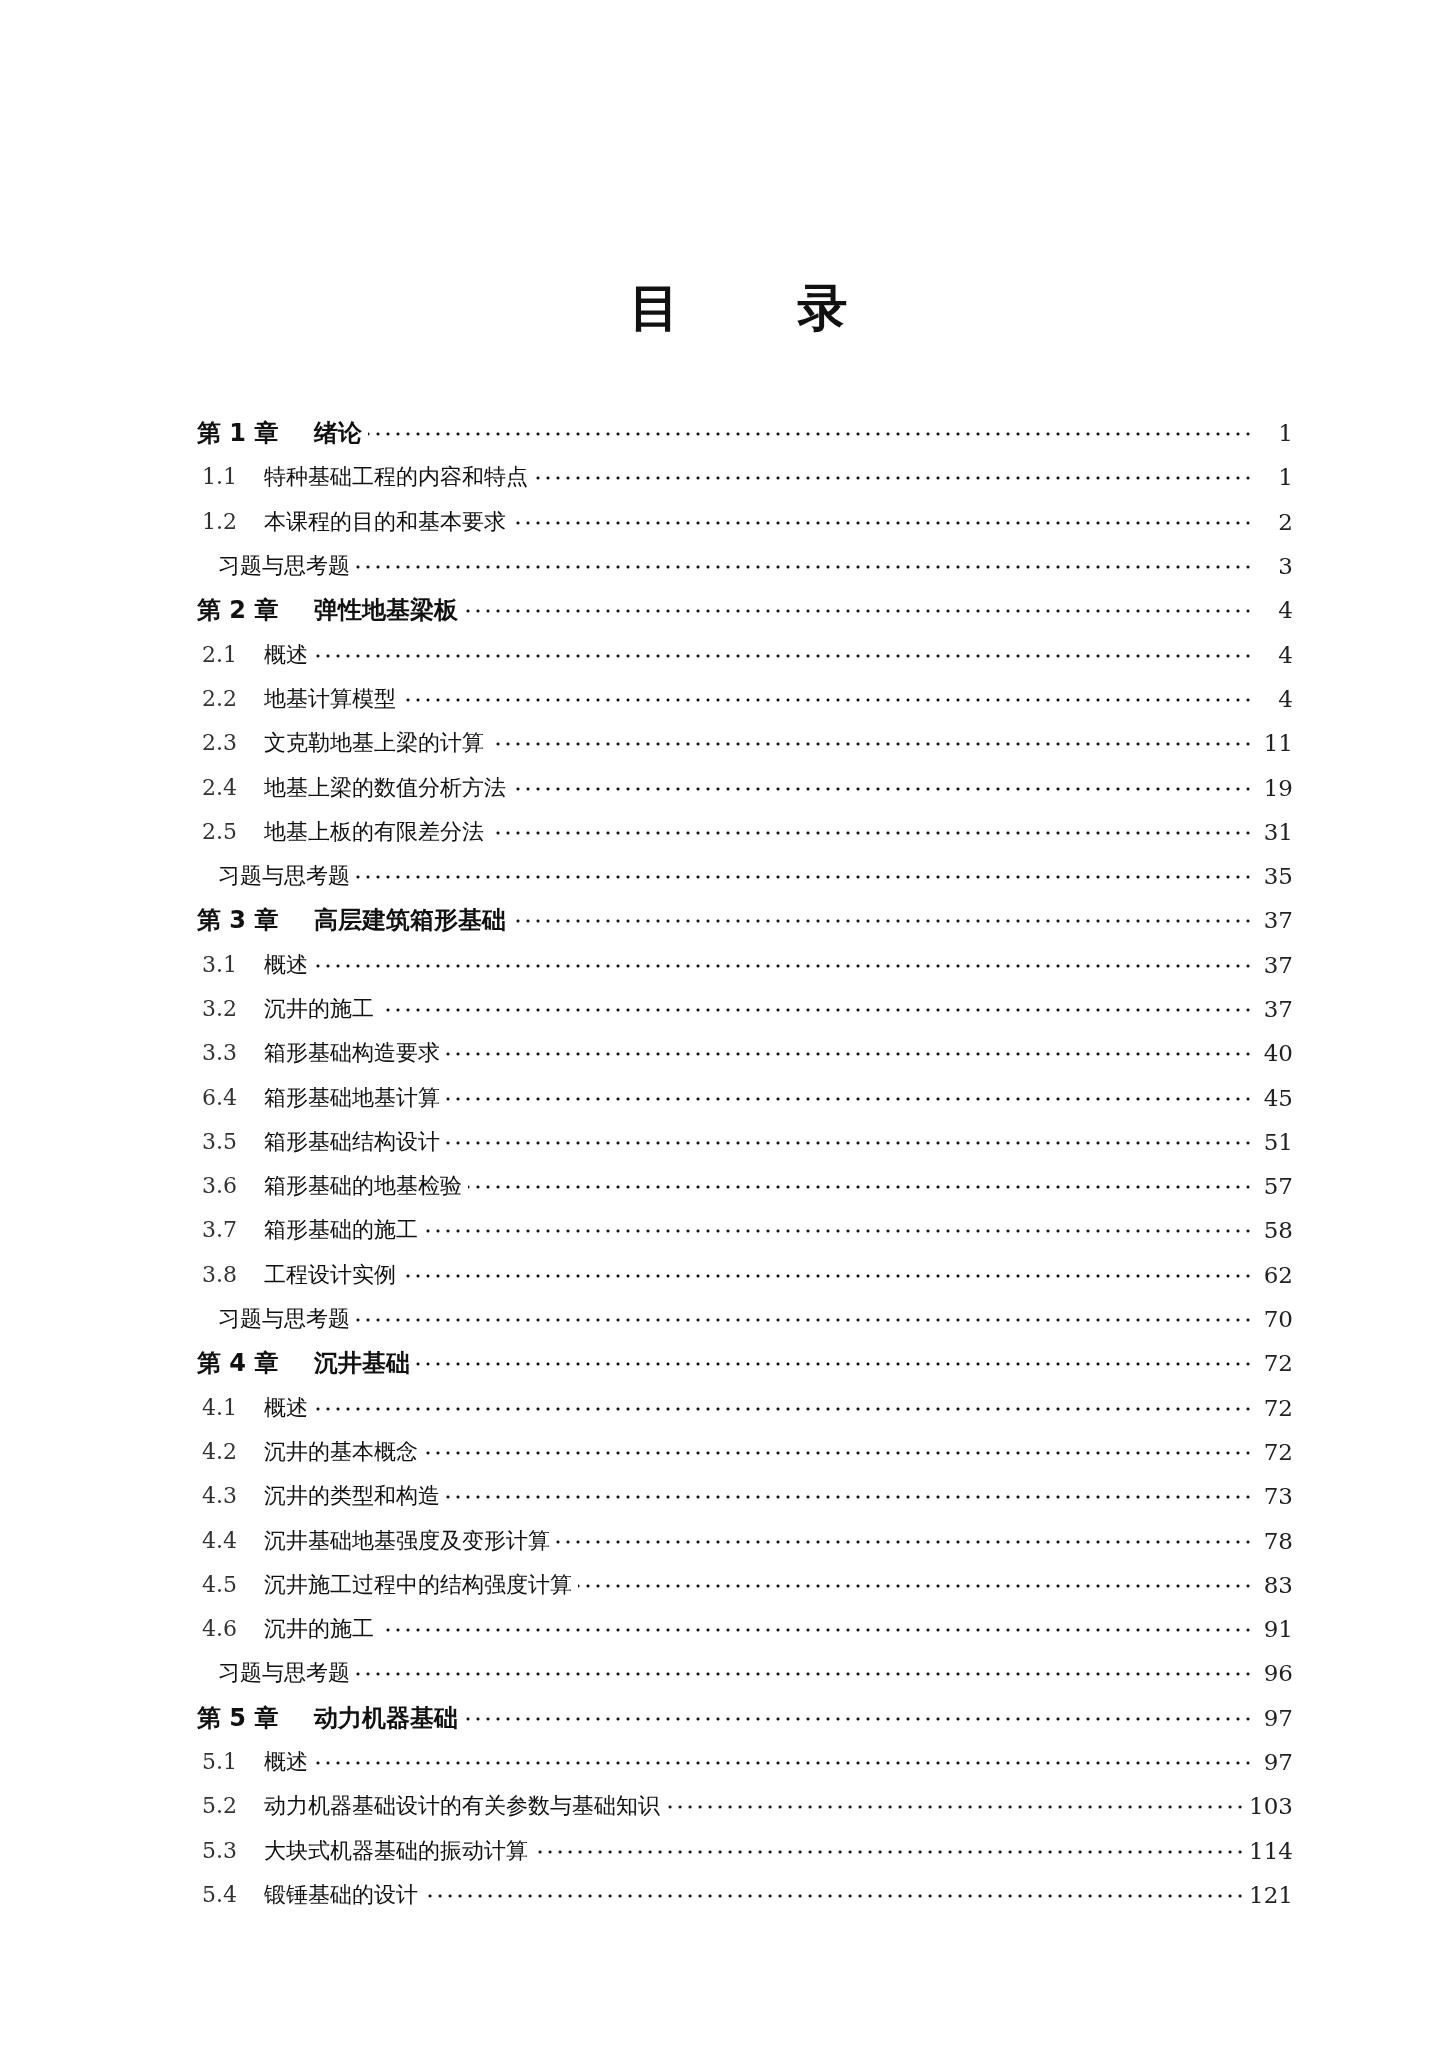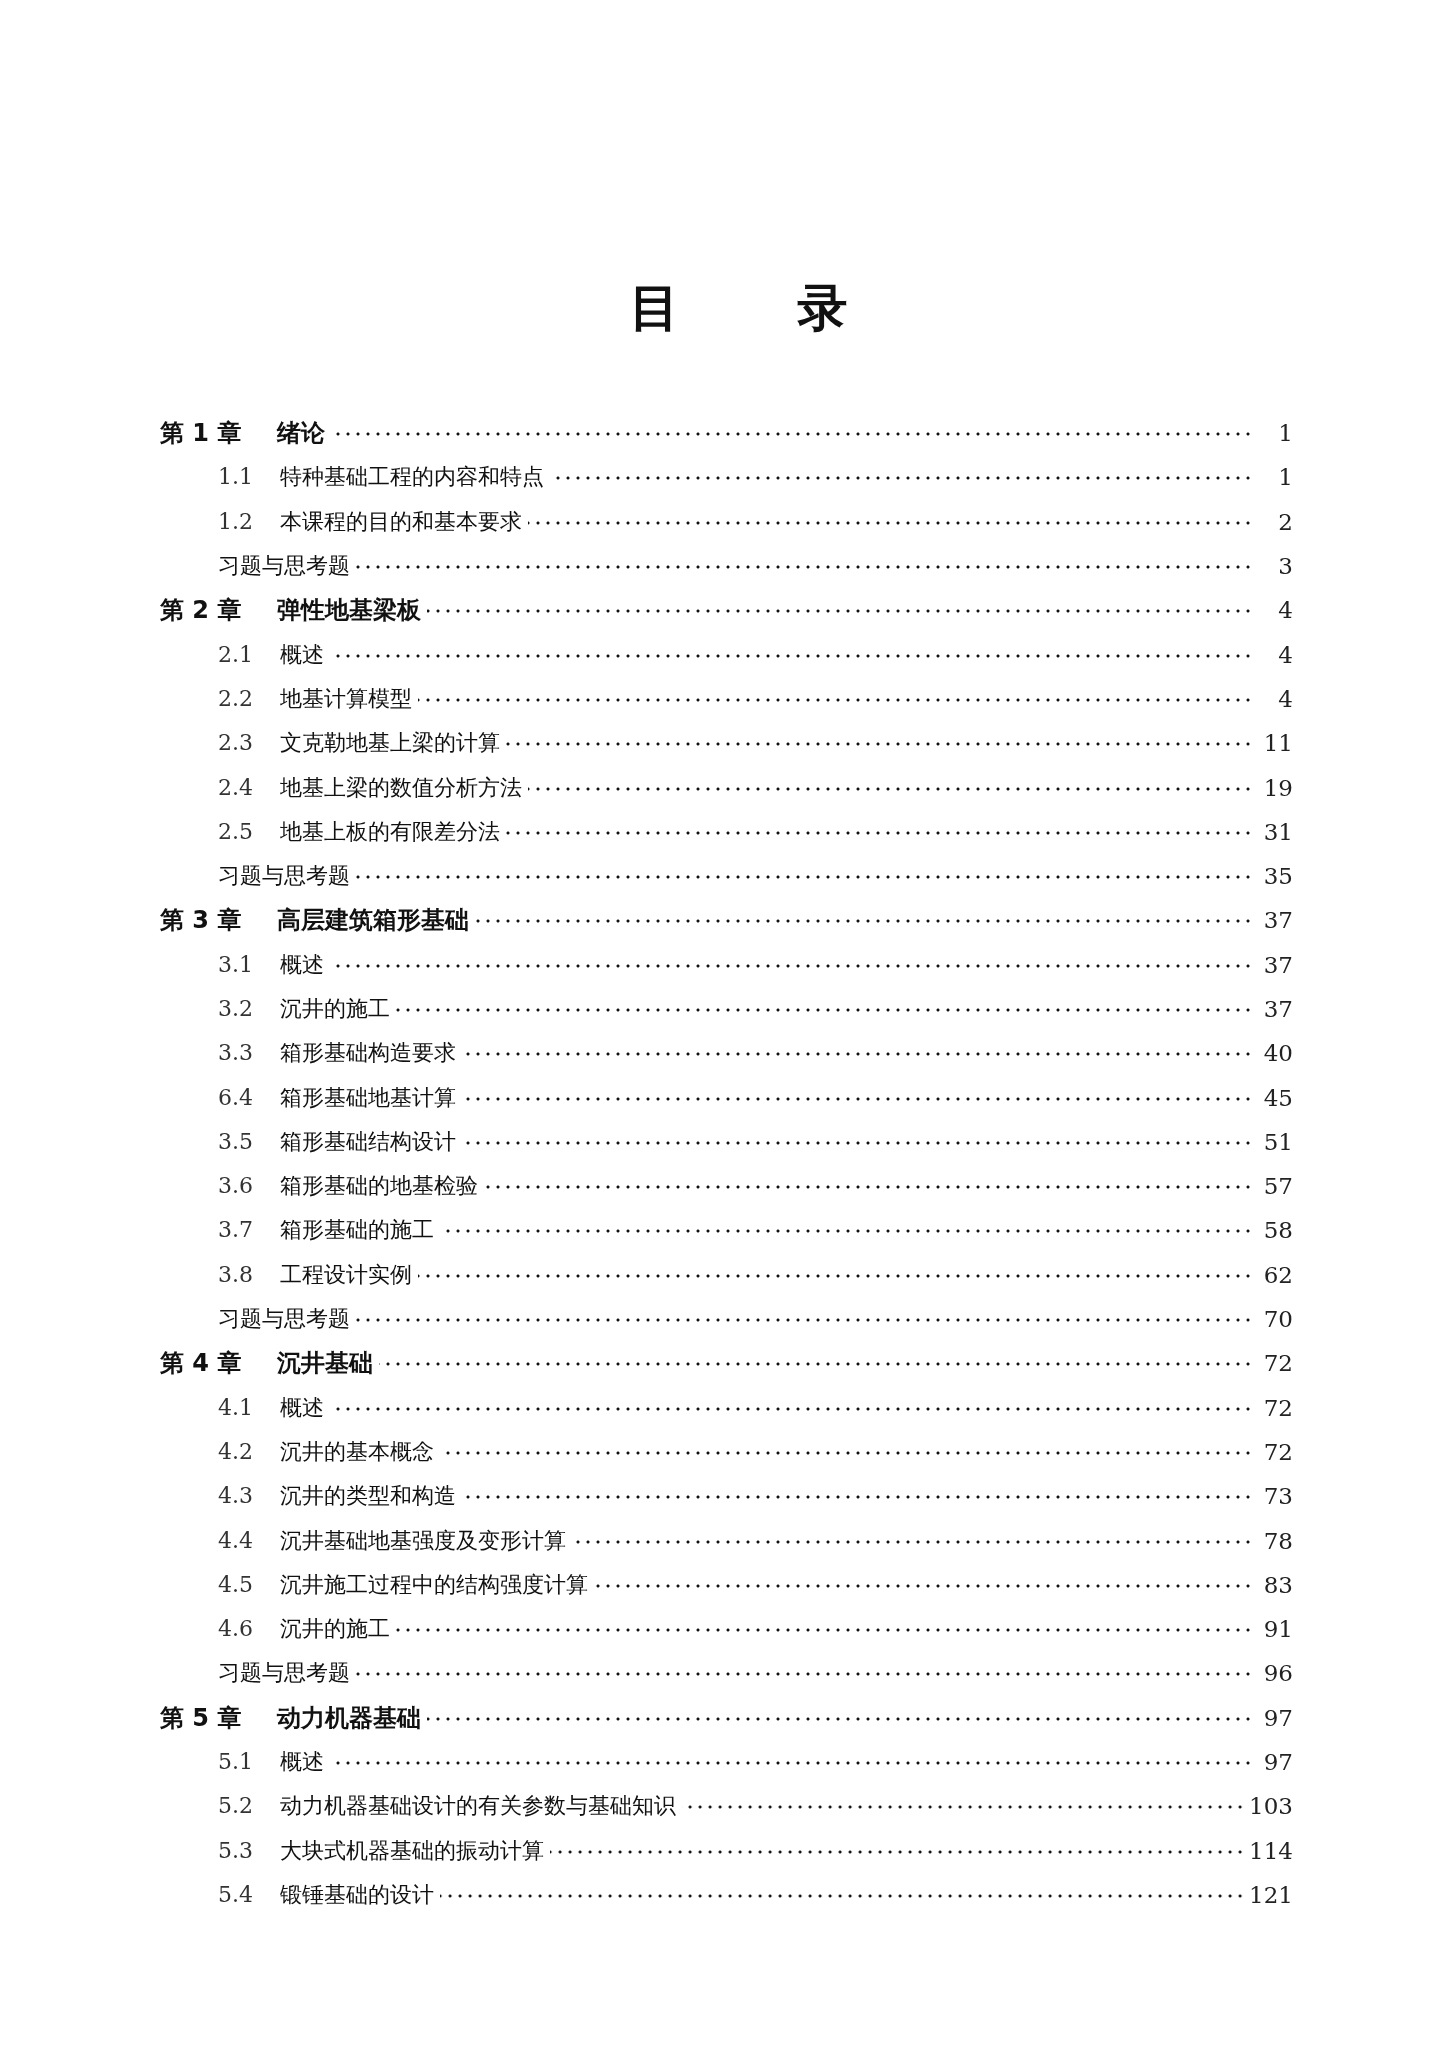--- a/index.html
+++ b/index.html
@@ -18,24 +18,24 @@
     .title .gap { width: 118px; }
     .toc {
       position: absolute; top: 411px; left: 160px; width: 1133px;
     }
     .row {
       position: relative; height: 44.3px; line-height: 44px;
       display: flex; align-items: center; font-size: 22px;
       white-space: nowrap;
     }
     .row.chapter { font-weight: bold; font-size: 24px;
-      font-family: "DejaVu Sans", "Liberation Sans", sans-serif; }
+      font-family: "DejaVu Sans", "Liberation Sans", sans-serif; margin-left: 37px; }
     .row .num { display: inline-block; flex: 0 0 auto; }
     .row.chapter .num { width: 117px; }
-    .row.section .num { width: 62px; margin-left: 58px; color: #333; }
+    .row.section .num { width: 62px; margin-left: 42px; color: #333; }
     .row.exercise .lead { margin-left: 58px; }
     .row .label { flex: 0 0 auto; }
     .row .dots {
       flex: 1 1 auto; overflow: hidden; margin: 0 4px 0 6px;
       height: 44px; position: relative;
     }
     .row .dots::before {
       content: ""; position: absolute; left: 0; right: 0; top: 21px; height: 4px;
       background-image: radial-gradient(circle, #111 1.4px, transparent 1.7px);
       background-size: 10px 4px; background-repeat: repeat-x;

